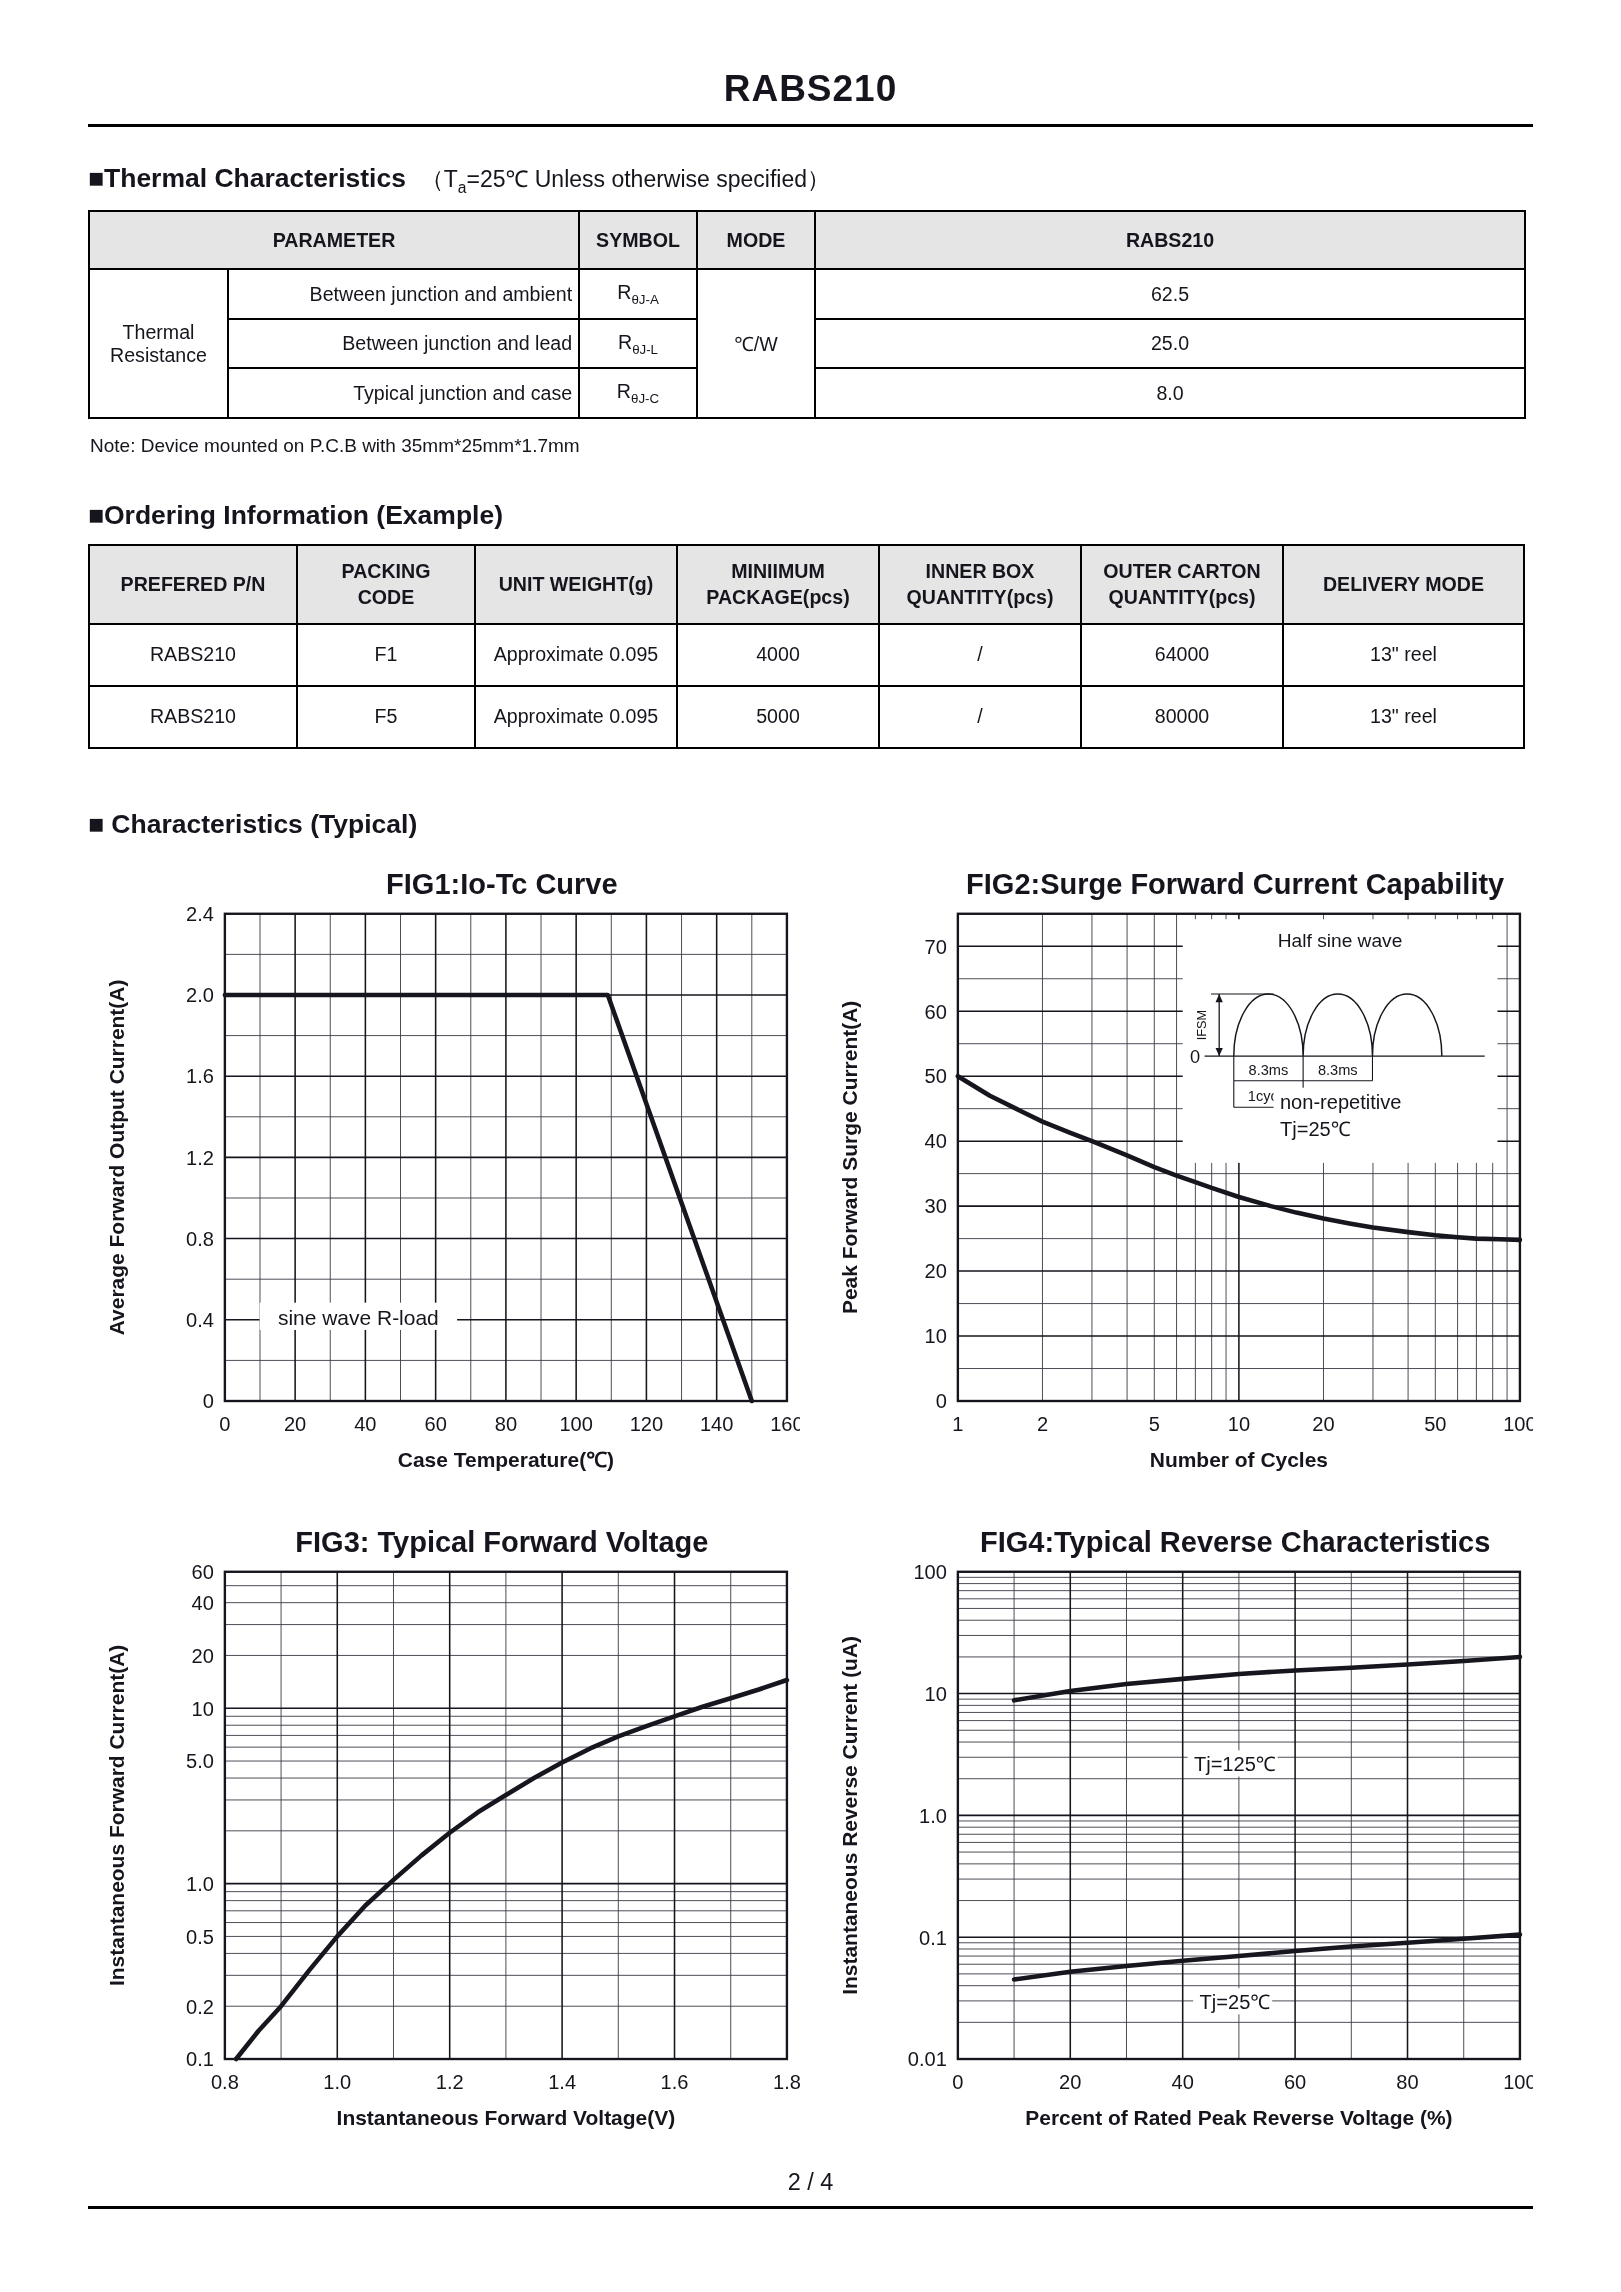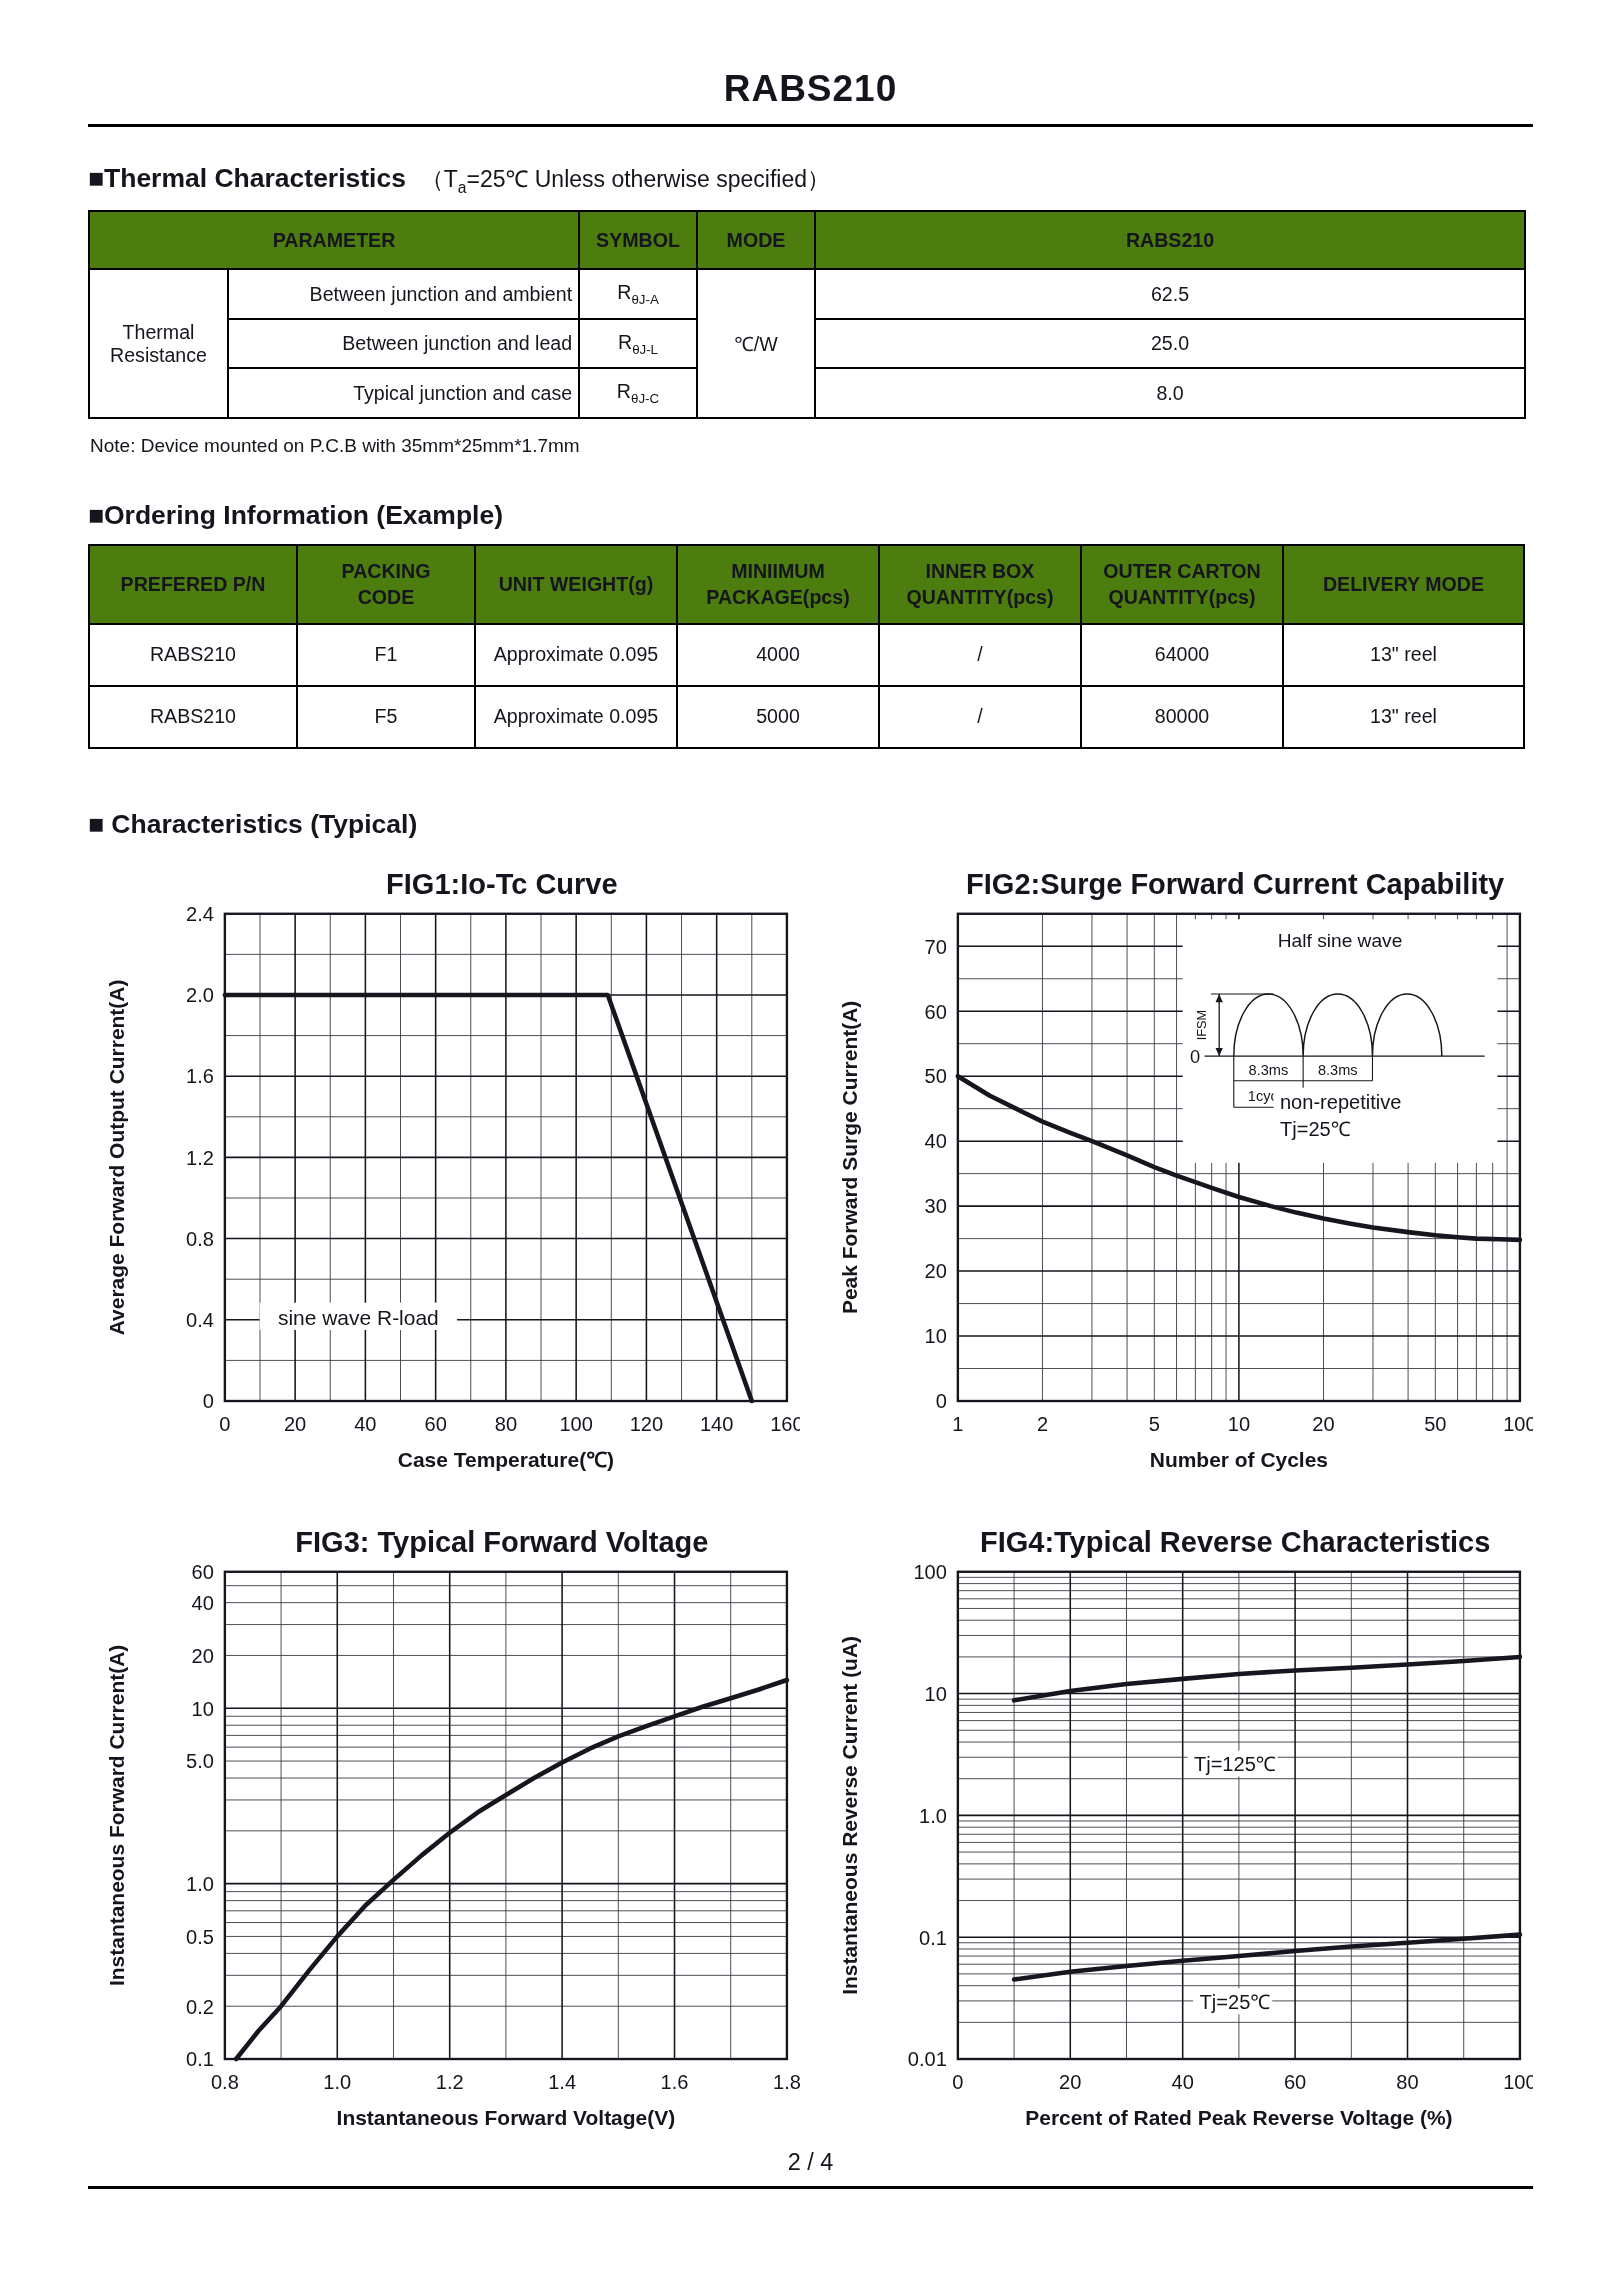--- a/index.html
+++ b/index.html
@@ -7,34 +7,34 @@
        font-family:"Liberation Sans",sans-serif;overflow:hidden;}
   .content{padding:39px 88px 0 88px;}
   .doc-title{text-align:center;font-size:37px;font-weight:bold;margin:29px 0 13.7px 0;letter-spacing:1px;}
   .rule{border-top:3.9px solid #000;height:0;}
   h2{font-size:26.5px;font-weight:bold;margin:35px 0 13.7px 0;}
   h2 .cond{font-weight:normal;font-size:23px;}
   sub{font-size:0.68em;}
   table.t{border-collapse:collapse;width:1435px;table-layout:fixed;
           border:2.9px solid #000;font-size:19.6px;}
   table.t th,table.t td{border:2px solid #000;text-align:center;vertical-align:middle;}
-  table.t thead th{background:#4d7c0f;font-weight:bold;}
+  table.t thead th{background:#e5e5e5;font-weight:bold;}
   .thermal thead th{padding:16.7px 5.9px;}
   .thermal td{padding:10.8px 5.9px;}
   .thermal td.l{text-align:right;padding-left:27.4px;}
   .thermal tbody tr:first-child td{border-top:2.9px solid #000;}
   .ordering thead th{padding:11.8px 3.9px;white-space:pre-line;line-height:1.35;}
   .ordering td{padding:18.6px 3.9px;}
   .ordering tbody tr:first-child td{border-top:2.9px solid #000;}
   .note{font-size:19px;margin:15.7px 0 0 2px;}
   .figs{display:grid;grid-template-columns:1fr 1fr;column-gap:21.6px;row-gap:43px;margin-top:21.6px;}
   .figblock{width:100%;}
   .figtitle{font-weight:bold;font-size:29px;text-align:center;padding-left:116px;margin:5.9px 0 0 0;}
   .figblock svg{width:100%;height:auto;display:block;}
-  .footer{ text-align:center;font-size:23.5px;margin-top:13px;}
+  .footer{ text-align:center;font-size:23.5px;margin-top:33px;}
   .footrule{border-top:3.9px solid #000;margin-top:9.8px;}
 </style>
 </head>
 <body>
 
 <div class="content">
 
   <div class="doc-title">RABS210</div>
   <div class="rule"></div>
 

